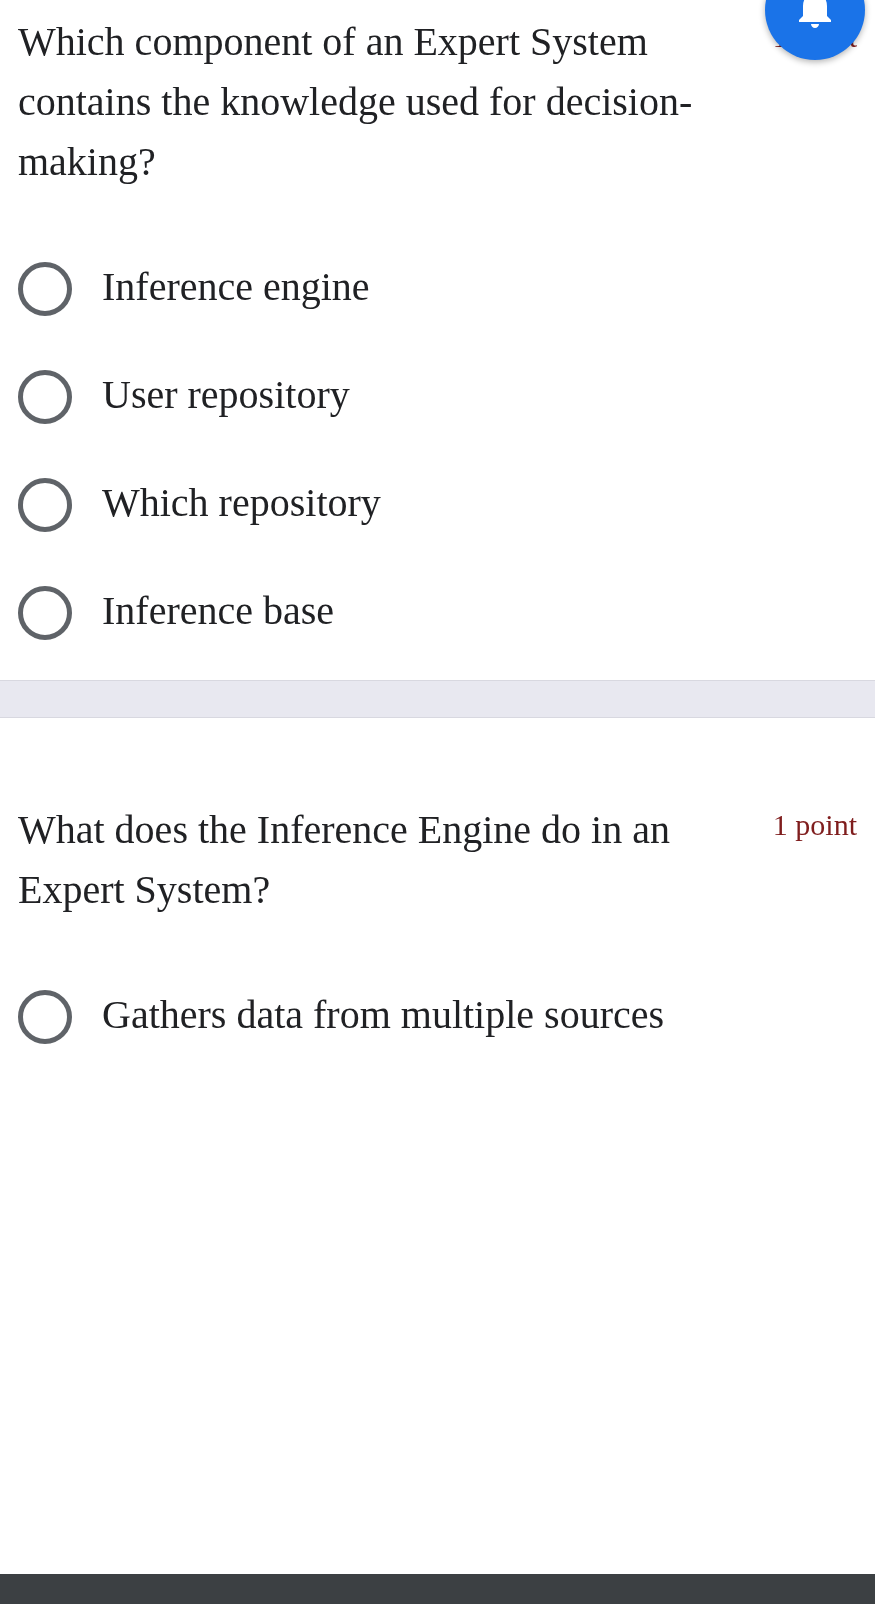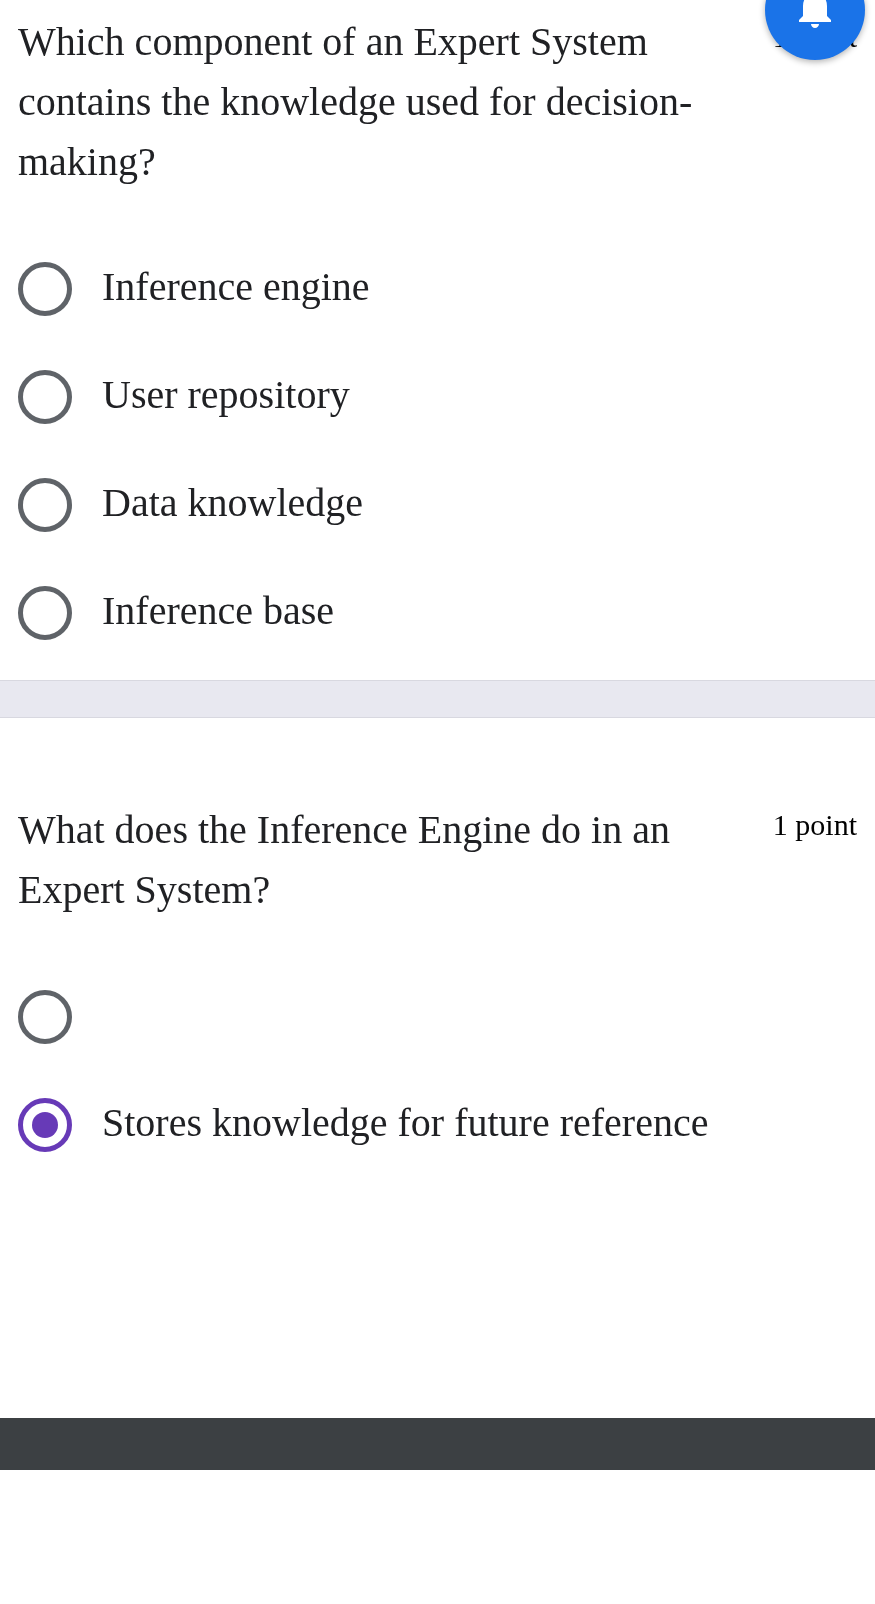--- a/index.html
+++ b/index.html
@@ -26,21 +26,21 @@
     padding-top: 12px;
   }
   .q-text {
     flex: 1;
     font-size: 40px;
     line-height: 1.5;
     color: #202124;
   }
   .q-points {
     white-space: nowrap;
-    color: #000000;
+    color: #7f1d1d;
     font-size: 30px;
     padding-top: 8px;
   }
   .options {
     margin-top: 70px;
   }
   .option {
     display: flex;
     align-items: flex-start;
     gap: 30px;
@@ -123,42 +123,39 @@
       <div class="option">
         <span class="radio"></span>
         <span class="opt-label">Inference engine</span>
       </div>
       <div class="option">
         <span class="radio"></span>
         <span class="opt-label">User repository</span>
       </div>
       <div class="option">
         <span class="radio"></span>
-        <span class="opt-label">Data knowledge</span>
+        <span class="opt-label">Which repository</span>
       </div>
       <div class="option">
         <span class="radio"></span>
         <span class="opt-label">Inference base</span>
       </div>
     </div>
   </div>
 
   <div class="gap"></div>
 
-  <div class="card second-card cutoff" style="height:700px;">
+  <div class="card second-card cutoff" style="height:856px;">
     <div class="q-header">
       <div class="q-text">What does the Inference Engine do in an Expert System?</div>
       <div class="q-points">1 point</div>
     </div>
     <div class="options">
       <div class="option">
         <span class="radio"></span>
-      </div>
-      <div class="option">
-        <span class="radio selected"></span>
-        <span class="opt-label">Stores knowledge for future reference</span>
+        <span class="opt-label">Gathers data from multiple sources</span>
       </div>
     </div>
   </div>
 
   <div class="bottom-bar"></div>
 
 </div>
 
 </body></html>

